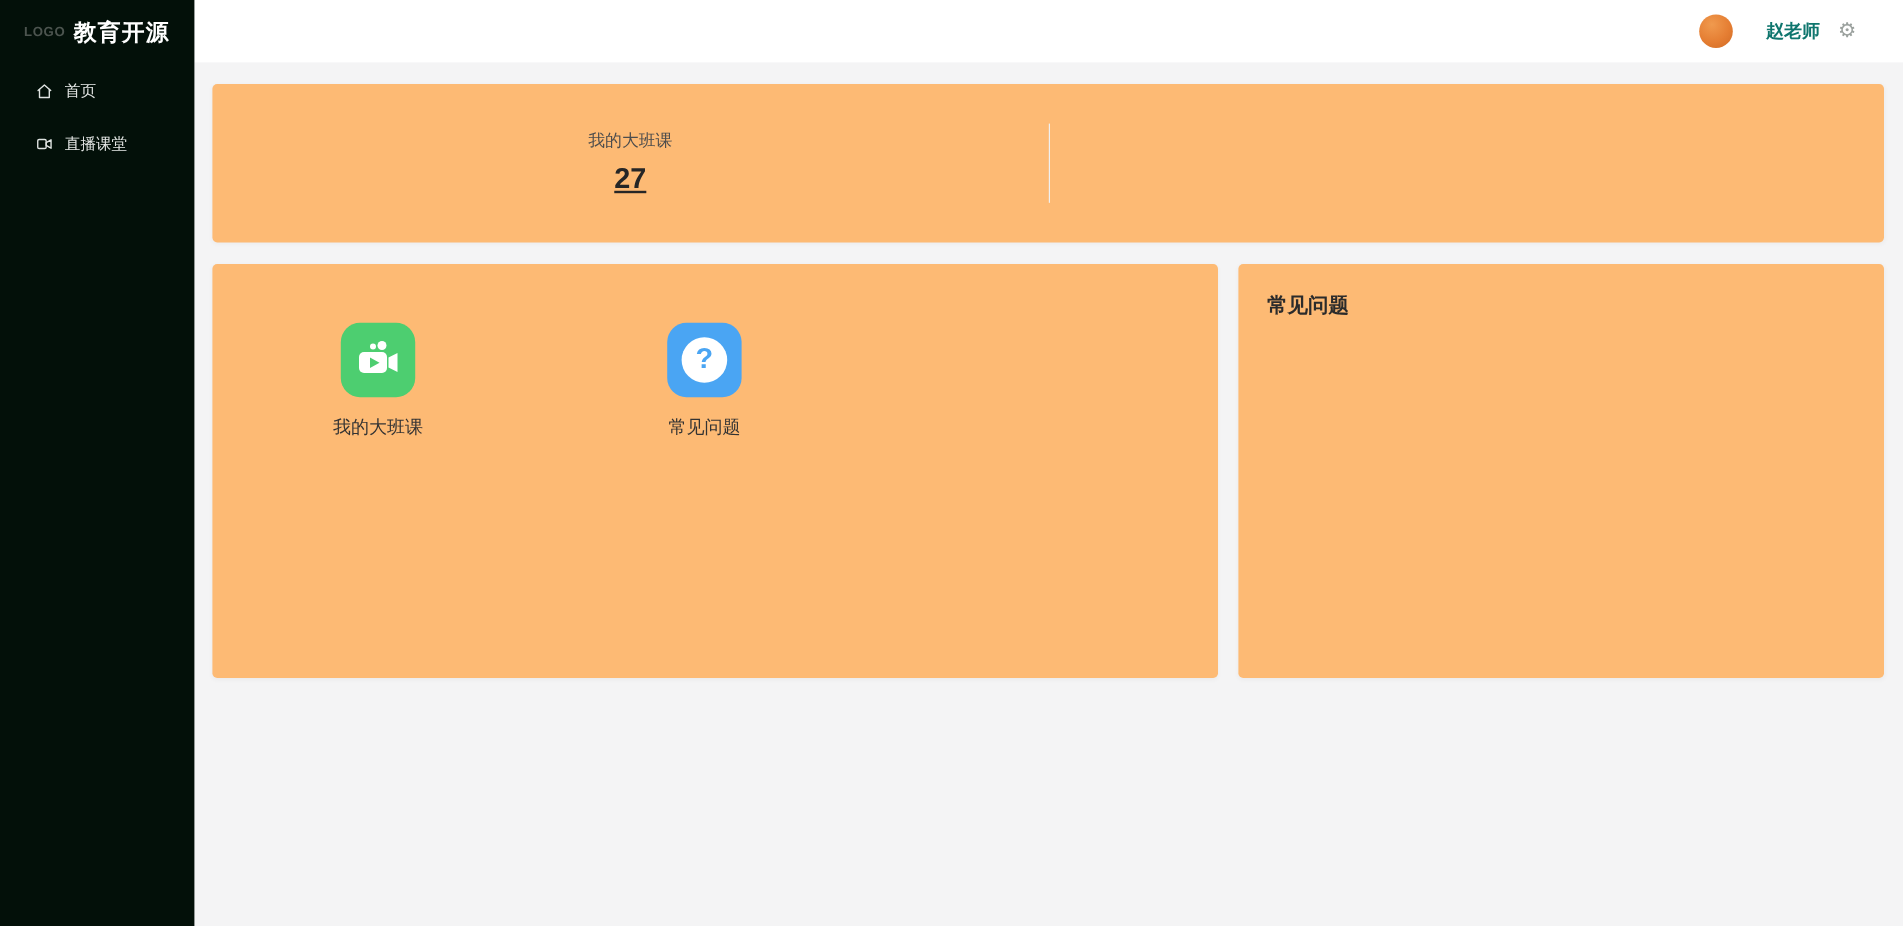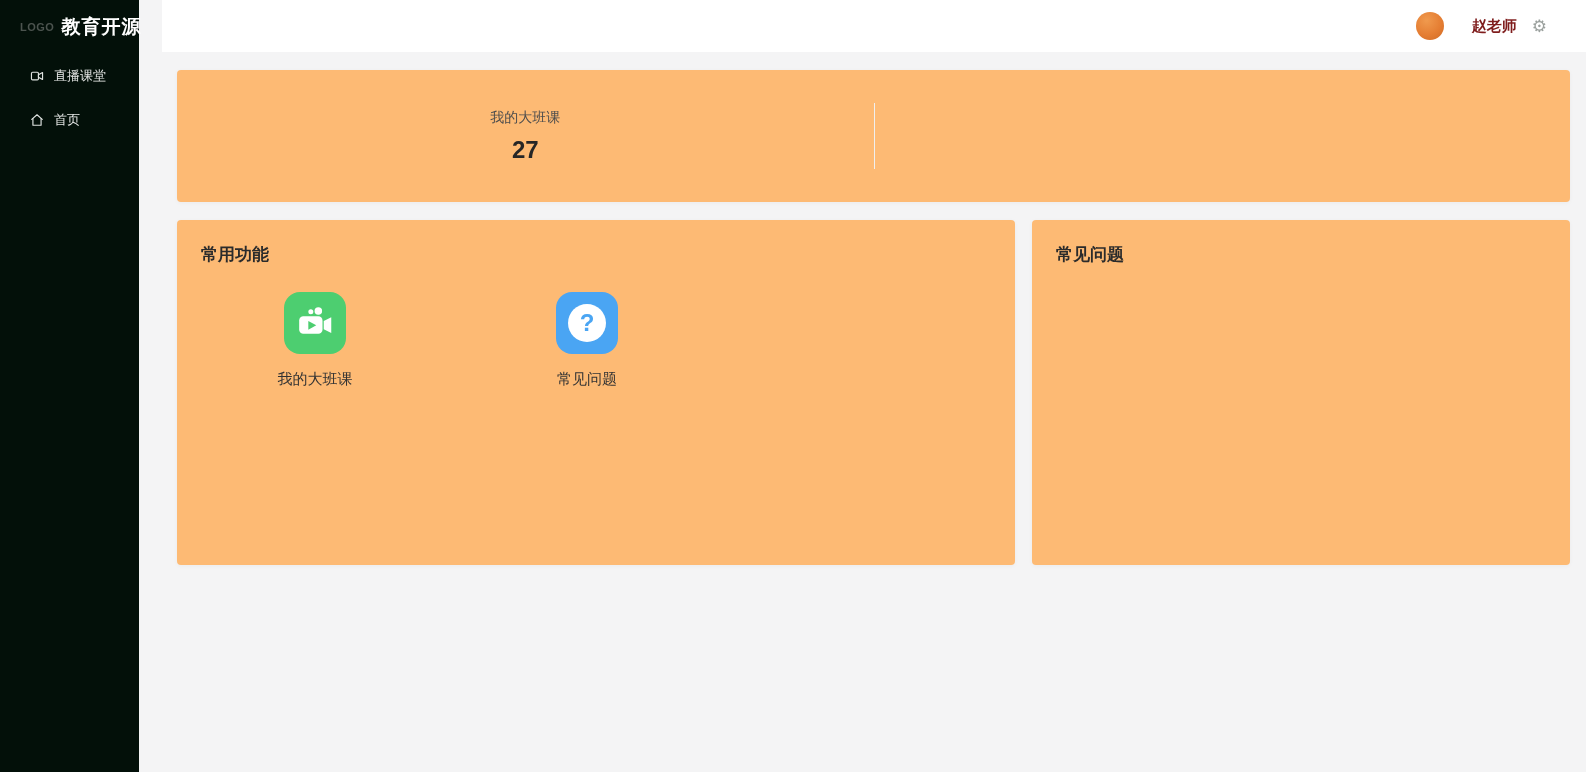--- a/index.html
+++ b/index.html
@@ -5,21 +5,21 @@
   * { margin:0; padding:0; box-sizing:border-box; }
   html,body { width:1586px; height:772px; overflow:hidden; }
   body {
     font-family:"Liberation Sans","DejaVu Sans",sans-serif;
     background:#f4f4f5;
     position:relative;
   }
 
   
   .sidebar {
-    position:absolute; left:0; top:0; width:139px; height:772px;
+    position:absolute; left:0; top:0; width:162px; height:772px;
     background:#031009; color:#e8eae9; z-index:3;
   }
   .logo {
     display:flex; align-items:center; padding:14px 0 0 20px; height:40px;
   }
   .logo-mark {
     color:#4c544f; font-size:11px; font-weight:bold; letter-spacing:.5px;
   }
   .logo-title {
     color:#ffffff; font-size:19px; font-weight:bold; margin-left:7px;
@@ -37,21 +37,21 @@
   .topbar {
     position:absolute; left:162px; top:0; right:0; height:52px;
     background:#ffffff; display:flex; align-items:center;
     justify-content:flex-end; padding-right:39px; z-index:2;
   }
   .avatar {
     width:28px; height:28px; border-radius:50%;
     background:radial-gradient(circle at 38% 30%, #f09a4e 0%, #e57e33 55%, #d06a24 100%);
     margin-right:28px; cursor:pointer; flex:0 0 auto;
   }
-  .user-name { font-size:15px; font-weight:bold; color:#7f1d1d; cursor:pointer; }
+  .user-name { font-size:15px; font-weight:bold; color:#0f766e; cursor:pointer; }
   .gear {
     margin-left:15px; font-size:17px; line-height:1; color:#9ba19e;
     cursor:pointer; font-family:"DejaVu Sans",sans-serif;
   }
 
   
   .main {
     position:absolute; left:162px; top:52px; right:0; bottom:0;
     padding:18px 16px 0 15px;
   }
@@ -66,21 +66,21 @@
     position:relative; margin-bottom:18px;
   }
   .stat-card::after {
     content:""; position:absolute; left:50%; top:33px; width:1px; height:66px;
     background:#efefef;
   }
   .stat-col {
     display:flex; flex-direction:column; align-items:center; justify-content:center;
   }
   .stat-label { font-size:14px; color:#4d4d4d; }
-  .stat-value { font-size:24px; font-weight:bold; color:#262626; margin-top:9px; }
+  .stat-value { font-size:24px; font-weight:bold; color:#262626; margin-top:9px;text-decoration:underline; }
 
   
   .row2 { display:flex; gap:17px; }
   .card-funcs { width:838px; height:345px; padding:23px 24px; }
   .card-faq   { flex:1; height:345px; padding:23px 24px; }
   .card-title { font-size:17px; font-weight:bold; color:#2b2b2b; }
 
   .func-grid { display:flex; margin-top:26px; padding-left:34px; }
   .func-item {
     width:160px; margin-right:112px; display:flex; flex-direction:column;
@@ -105,34 +105,34 @@
 
 <aside class="sidebar">
   <div class="logo">
     <span class="logo-mark">LOGO</span>
     <span class="logo-title">教育开源</span>
   </div>
   <nav class="nav">
     <div class="nav-item">
       <span class="nav-icon">
         <svg viewBox="0 0 24 24" fill="none" stroke="#dfe3e1" stroke-width="2" stroke-linecap="round" stroke-linejoin="round">
+          <path d="M3 11l9-8 9 8"></path>
+            <path d="M5 9.5V21h14V9.5"></path>
+        </svg>
+      </span>
+      <span>首页</span>
+    </div>
+    <div class="nav-item">
+      <span class="nav-icon">
+        <svg viewBox="0 0 24 24" fill="none" stroke="#dfe3e1" stroke-width="2" stroke-linecap="round" stroke-linejoin="round">
           <rect x="2.5" y="5.5" width="12" height="13" rx="2"></rect>
             <path d="M14.5 10l7-4v12l-7-4z"></path>
         </svg>
       </span>
       <span>直播课堂</span>
-    </div>
-    <div class="nav-item">
-      <span class="nav-icon">
-        <svg viewBox="0 0 24 24" fill="none" stroke="#dfe3e1" stroke-width="2" stroke-linecap="round" stroke-linejoin="round">
-          <path d="M3 11l9-8 9 8"></path>
-            <path d="M5 9.5V21h14V9.5"></path>
-        </svg>
-      </span>
-      <span>首页</span>
     </div>
   </nav>
 </aside>
 
 <header class="topbar">
   <span class="avatar"></span>
   <span class="user-name">赵老师</span>
   <span class="gear">⚙</span>
 </header>
 
@@ -142,21 +142,20 @@
     <div class="stat-col">
       <div class="stat-label">我的大班课</div>
       <div class="stat-value">27</div>
     </div>
     <div class="stat-col"></div>
   </section>
 
   <div class="row2">
 
     <section class="card card-funcs">
-      <h2 class="card-title">常用功能</h2>
       <div class="func-grid">
 
         <div class="func-item">
           <div class="func-icon green">
             <svg viewBox="0 0 48 48">
               <circle cx="19" cy="10.5" r="3" fill="#ffffff"></circle>
               <circle cx="28" cy="9.5" r="4.5" fill="#ffffff"></circle>
               <rect x="5" y="16" width="28" height="21" rx="5" fill="#ffffff"></rect>
               <path d="M34.5 21.5l9-4.5v19l-9-4.5z" fill="#ffffff"></path>
               <path d="M16 21.5v10.5l9.5-5.25z" fill="#4dce70"></path>

